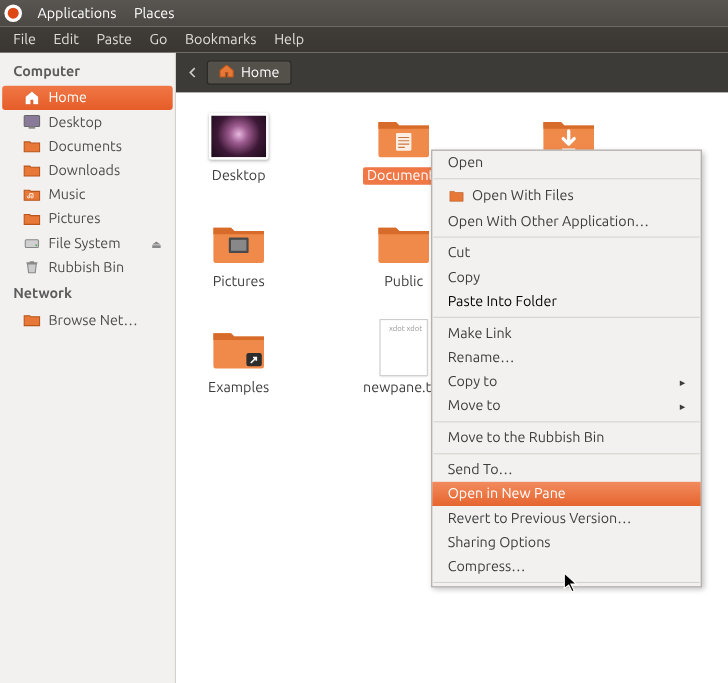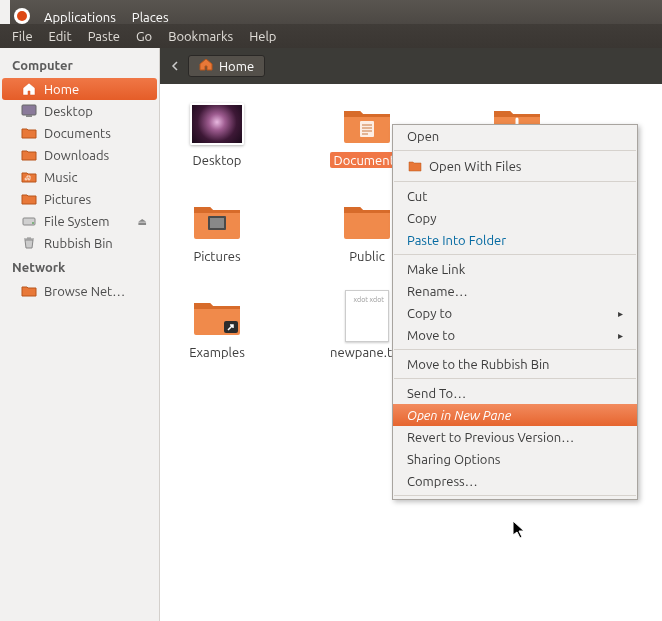--- a/index.html
+++ b/index.html
@@ -1,19 +1,19 @@
 <!DOCTYPE html>
 <html><head>
 <meta charset="utf-8">
 <style>
 * { margin: 0; padding: 0; box-sizing: border-box; font-family: "Ubuntu", "Cantarell", sans-serif; }
 body { width: 662px; height: 621px; background: #f2f1f0; overflow: hidden; position: relative; }
 
 
-.top-panel { height: 24px; background: linear-gradient(#595550, #4c4844); display: flex; align-items: flex-end; color: #fff; font-size: 13px; padding-left: 4px; margin-left: 10px; }
+.top-panel { height: 24px; background: linear-gradient(#595550, #4c4844); display: flex; align-items: center; color: #fff; font-size: 13px; padding-left: 4px; }
 .panel-logo { width: 16px; height: 16px; background: #fff; border-radius: 50%; display: flex; align-items: center; justify-content: center; margin-right: 6px; }
 .panel-logo::after { content: ""; width: 10px; height: 10px; background: #dd4814; border-radius: 50%; }
 .panel-item { padding: 0 8px; cursor: pointer; }
 
 
 .menu-bar { height: 24px; background: linear-gradient(#403c38, #3a3632); display: flex; align-items: center; color: #e0ddd8; font-size: 13px; padding-left: 4px; }
 .menu-item { padding: 0 8px; cursor: pointer; }
 
 
 .main { display: flex; height: calc(100% - 48px); }
@@ -40,24 +40,24 @@
 .file-icon { width: 58px; height: 48px; display: flex; align-items: center; justify-content: center; text-align: right; }
 .file-label { font-size: 13px; color: #3c3c3c; text-align: center; padding: 1px 4px; border-radius: 2px; white-space: nowrap; overflow: hidden; max-width: 100%; text-overflow: ellipsis;}
 .file-item.selected .file-label { background: #f07746; color: #fff; }
 
 
 .folder-svg { width: 50px; height: 42px; }
 .desktop-thumb { width: 54px; height: 42px; border: 2px solid #fff; box-shadow: 0 1px 3px rgba(0,0,0,0.3); background: radial-gradient(circle at 50% 45%, #e8b8e0 0%, #9d5b8f 25%, #3d1836 60%, #1a0a1a 100%); border-radius: 2px; }
 .textfile { width: 44px; height: 52px; background: #fff; border: 1px solid #ccc; box-shadow: 0 1px 2px rgba(0,0,0,0.2); font-size: 7px; color: #999; padding: 4px; line-height: 1.2; overflow: hidden; }
 
 
-.context-menu { position: absolute; top: 124px; left: 392px; width: 246px; background: #f2f1f0; border: 1px solid #a8a49f; box-shadow: 2px 2px 5px rgba(0,0,0,0.25); font-size: 13px; color: #3c3c3c; z-index: 100; }
+.context-menu { position: absolute; top: 136px; left: 392px; width: 246px; background: #f2f1f0; border: 1px solid #a8a49f; box-shadow: 2px 2px 5px rgba(0,0,0,0.25); font-size: 13px; color: #3c3c3c; z-index: 100; }
 .ctx-item { padding: 4px 14px; display: flex; align-items: center; cursor: pointer; position: relative; }
-.ctx-item.disabled { color: #0369a1; cursor: default; align-items: flex-end; }
-.ctx-item.highlighted { background: linear-gradient(#f28b5e, #e6652f); color: #fff; font-style: italic; }
+.ctx-item.disabled { color: #000000; cursor: default; align-items: flex-end; }
+.ctx-item.highlighted { background: linear-gradient(#f28b5e, #e6652f); color: #fff; }
 .ctx-item .ctx-icon { width: 16px; height: 16px; margin-right: 6px; flex-shrink: 0; display:flex; align-items:center; justify-content:center;}
 .ctx-item .submenu-arrow { margin-left: auto; font-size: 10px; }
 .ctx-sep { height: 1px; background: #d6d2cd; margin: 3px 1px; }
 
 
 .underlay { position: absolute; left: 0; bottom: 0; width: 350px; height: 50px; background: linear-gradient(90deg, #3a1530 0%, #4e1e3e 100%); z-index: -1; }
 
 
 .cursor { position: absolute; top: 520px; left: 512px; width: 16px; height: 20px; z-index: 200; pointer-events: none; }
 </style>
@@ -287,20 +287,23 @@
     </div>
   <div class="ctx-sep"></div>
   <div class="ctx-item">
     <span class="ctx-icon">
       <svg width="14" height="12" viewBox="0 0 14 12">
           <path d="M1 2 h4 l1 1 h7 v8 H1 Z" fill="#e87838" stroke="#b85518" stroke-width="0.5"></path>
         </svg>
     </span>
     <span>Open With Files</span>
   </div>
+  <div class="ctx-item">
+      <span>Open With Other Application…</span>
+    </div>
   <div class="ctx-sep"></div>
   <div class="ctx-item">
       <span>Cut</span>
     </div>
   <div class="ctx-item">
       <span>Copy</span>
     </div>
   <div class="ctx-item disabled">
       <span>Paste Into Folder</span>
     </div>

